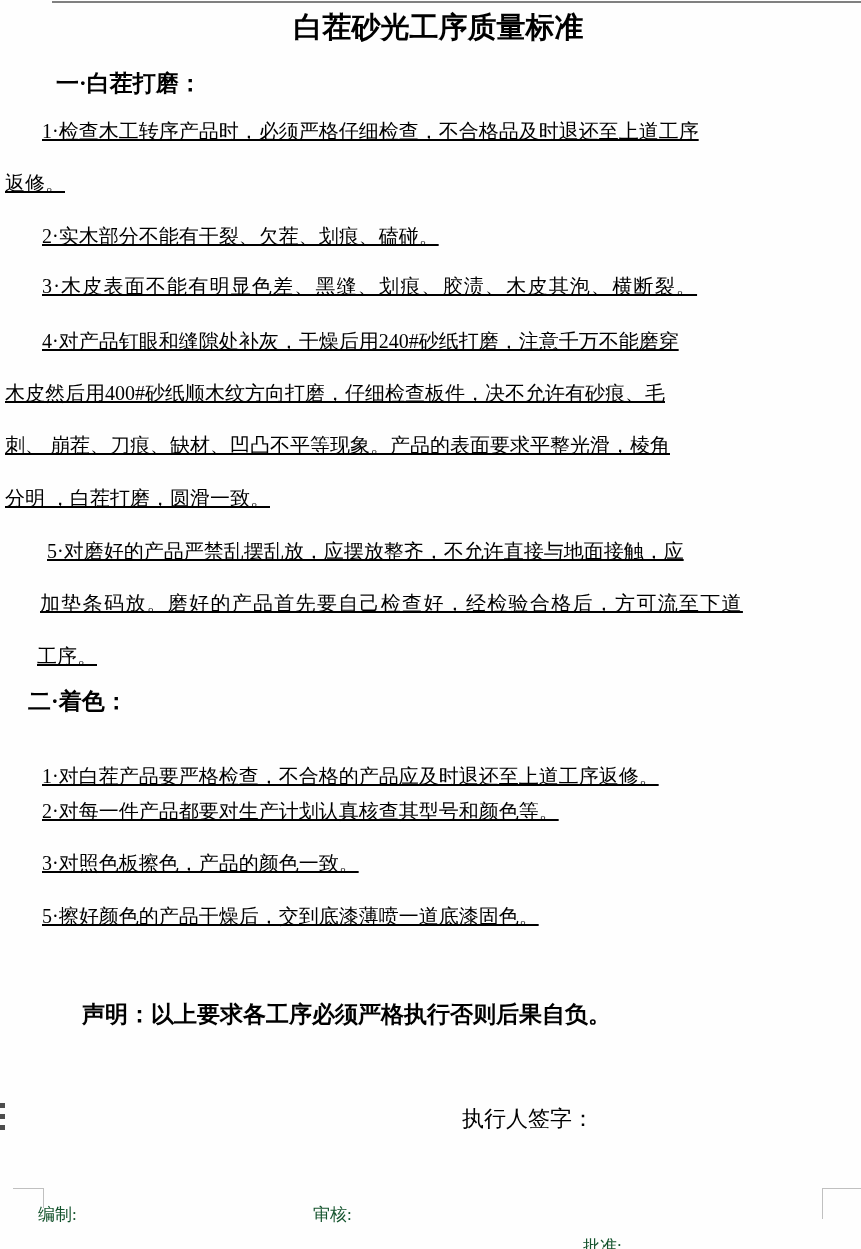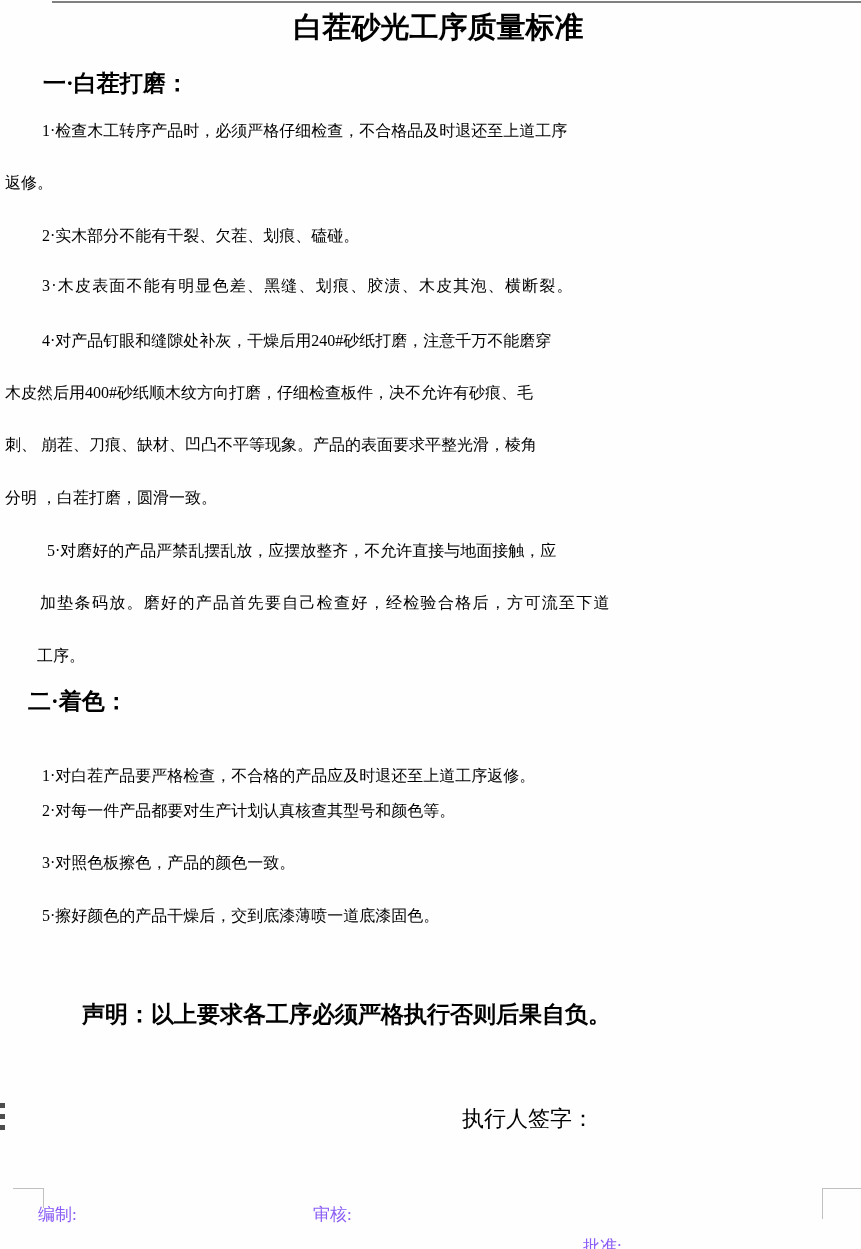--- a/index.html
+++ b/index.html
@@ -12,44 +12,44 @@
     color:#000;
   }
   .abs{position:absolute;}
   .topline{left:52px;top:1px;width:809px;height:2px;background:#808080;}
   .doc-title{
     left:8px;top:8px;width:861px;
     text-align:center;font-size:29px;font-weight:bold;
     white-space:pre;
   }
   .h1{font-size:23px;font-weight:bold;white-space:pre;}
-  .ln{font-size:16px;line-height:30px;white-space:pre;}
+  .ln{font-size:20px;line-height:30px;white-space:pre;text-decoration:underline;}
   .ls1{letter-spacing:1.2px;}
   .ls2{letter-spacing:1.3px;}
   .statement{font-size:23px;font-weight:bold;white-space:pre;}
   .signature{font-size:22px;white-space:pre;}
-  .footer-label{font-size:17px;color:#8b5cf6;white-space:pre;}
+  .footer-label{font-size:17px;color:#14532d;white-space:pre;}
   .mark-left{
     left:13px;top:1188px;width:30px;height:19px;
     border-top:1px solid #c0c0c0;border-right:1px solid #c0c0c0;
   }
   .mark-right{
     left:822px;top:1188px;width:38px;height:30px;
     border-top:1px solid #c0c0c0;border-left:1px solid #c0c0c0;
   }
   .edge-dot{width:5px;height:5px;background:#4d4d4d;left:0;}
 </style>
 </head>
 <body>
 
 <div class="abs topline"></div>
 
 <div class="abs doc-title">白茬砂光工序质量标准</div>
 
-<div class="abs h1" style="left:43px;top:68px;">一·白茬打磨：</div>
+<div class="abs h1" style="left:56px;top:68px;">一·白茬打磨：</div>
 
 <div class="abs ln" style="left:42px;top:116px;">1·检查木工转序产品时，必须严格仔细检查，不合格品及时退还至上道工序</div>
 <div class="abs ln" style="left:5px;top:168px;">返修。</div>
 
 <div class="abs ln" style="left:42px;top:221px;">2·实木部分不能有干裂、欠茬、划痕、磕碰。</div>
 
 <div class="abs ln ls1" style="left:42px;top:271px;">3·木皮表面不能有明显色差、黑缝、划痕、胶渍、木皮其泡、横断裂。</div>
 
 <div class="abs ln" style="left:42px;top:326px;">4·对产品钉眼和缝隙处补灰，干燥后用240#砂纸打磨，注意千万不能磨穿</div>
 <div class="abs ln" style="left:5px;top:378px;">木皮然后用400#砂纸顺木纹方向打磨，仔细检查板件，决不允许有砂痕、毛</div>

